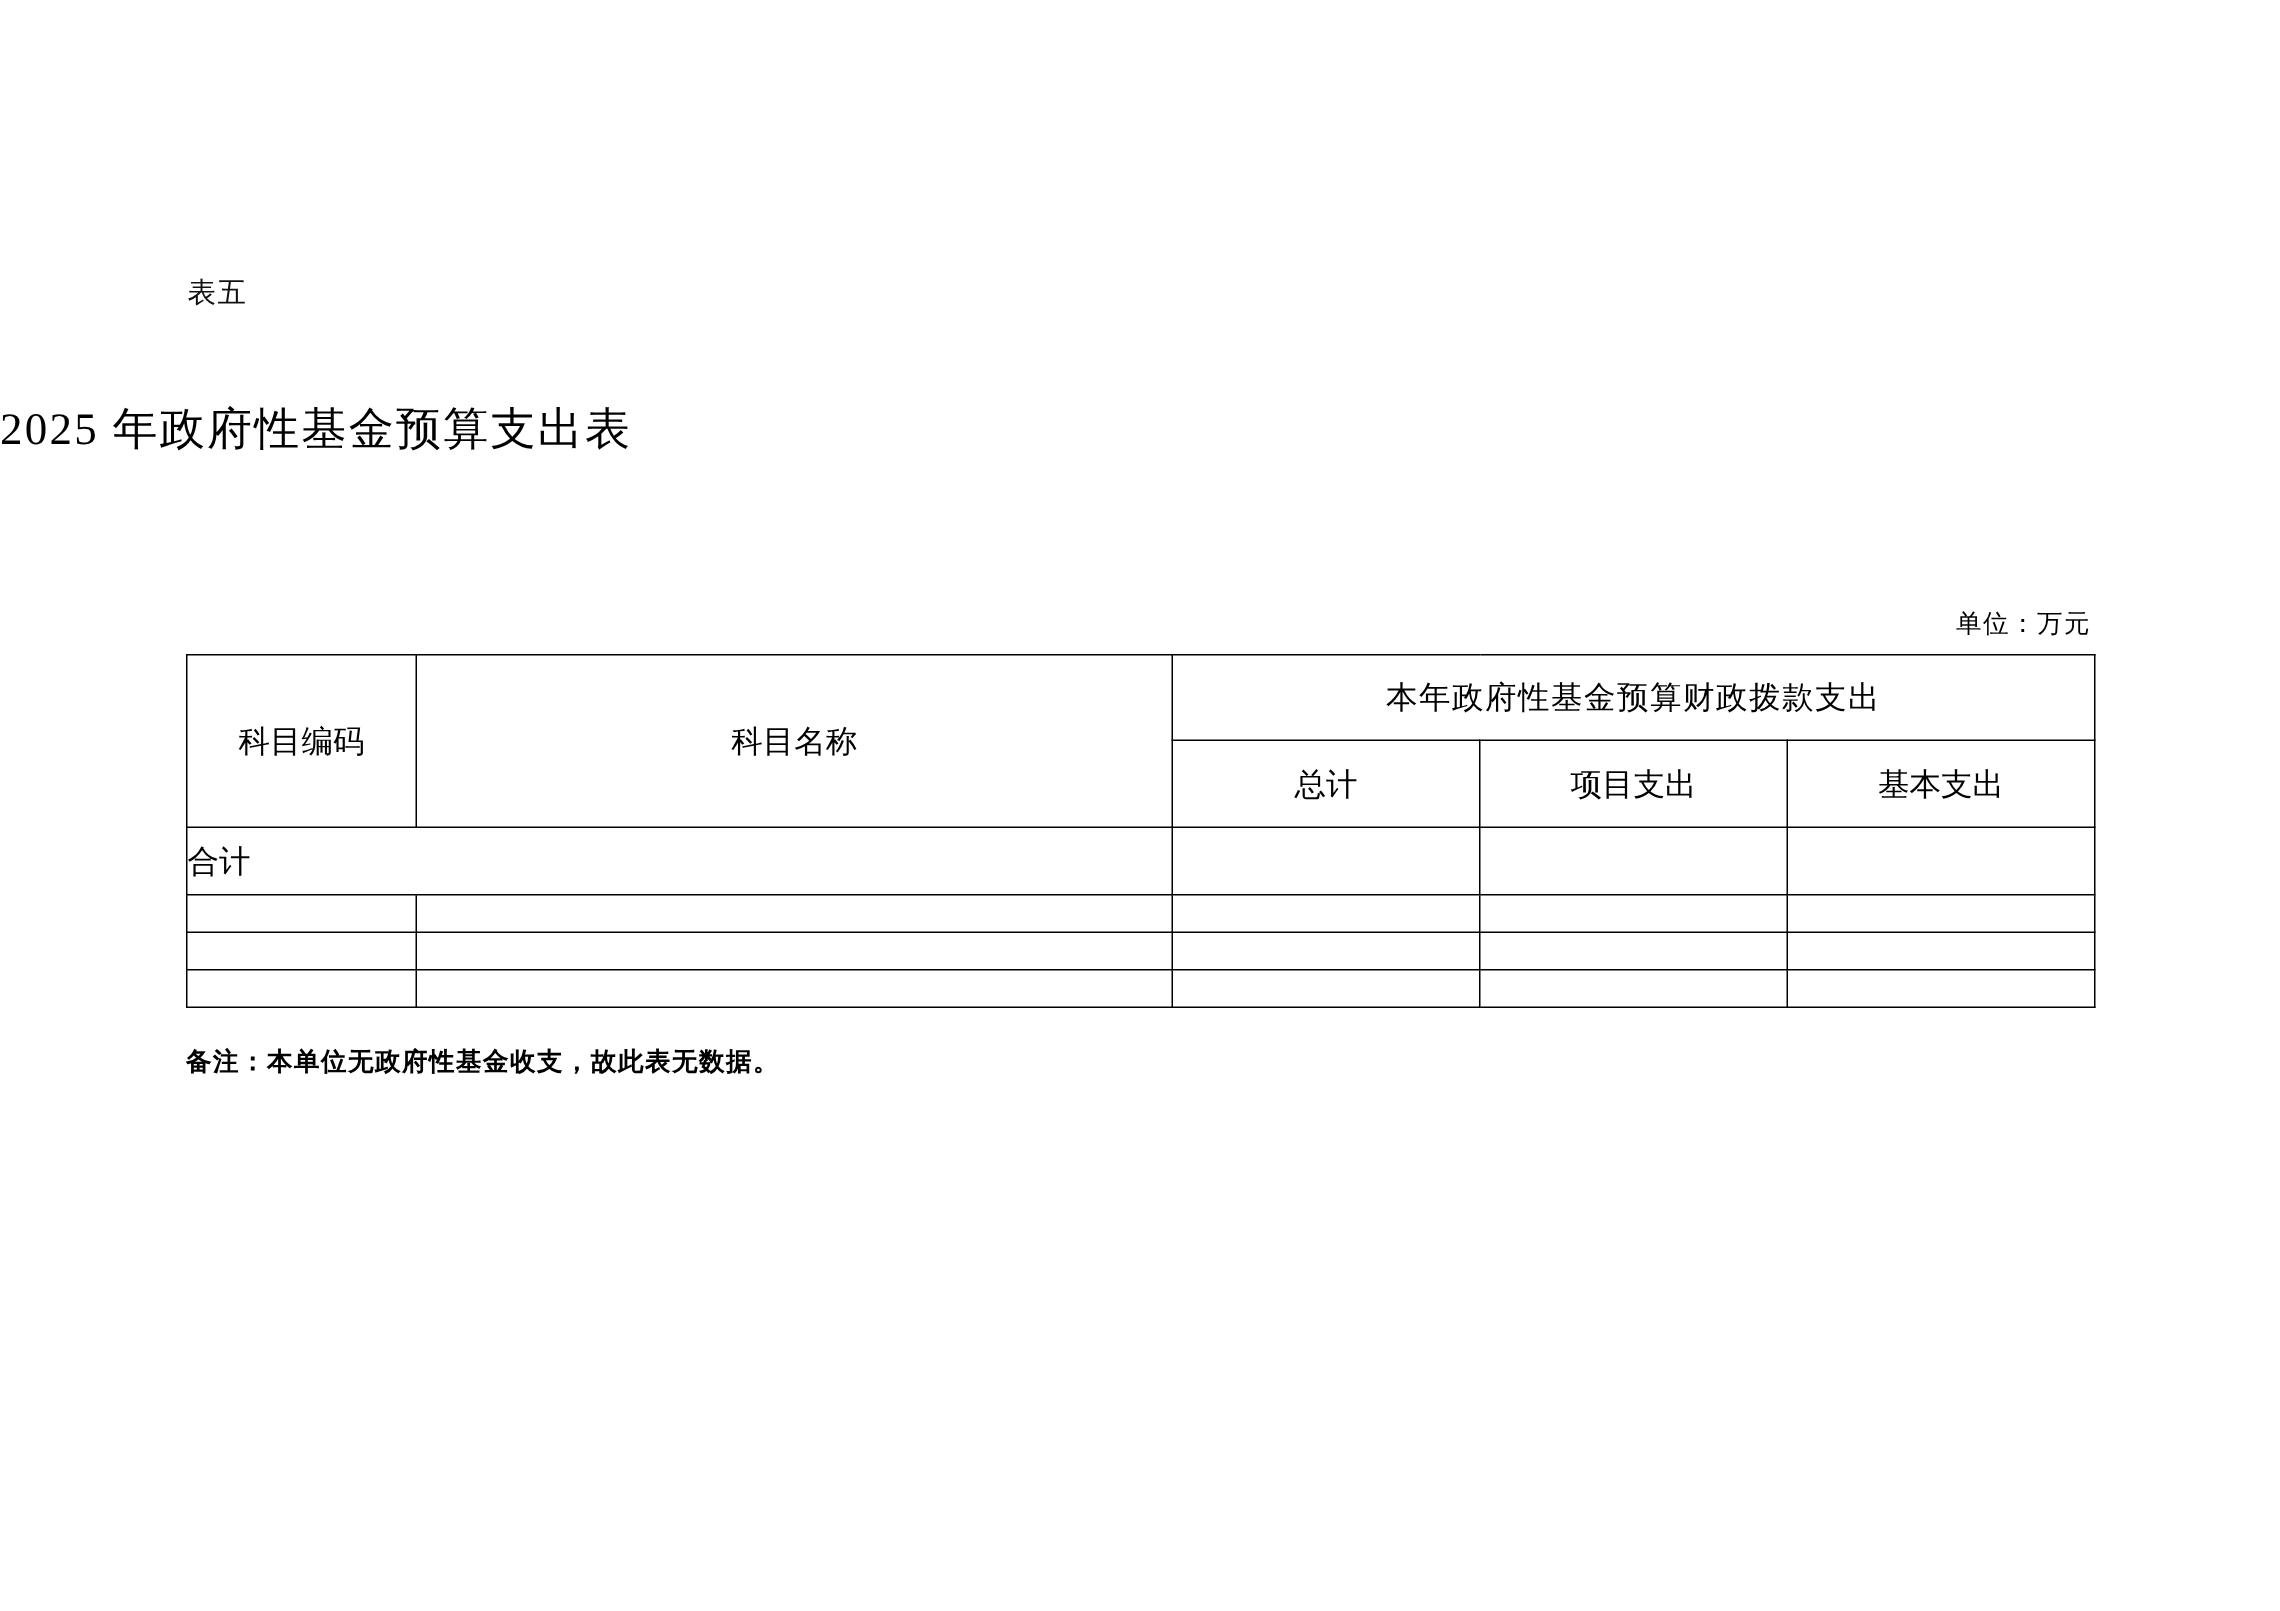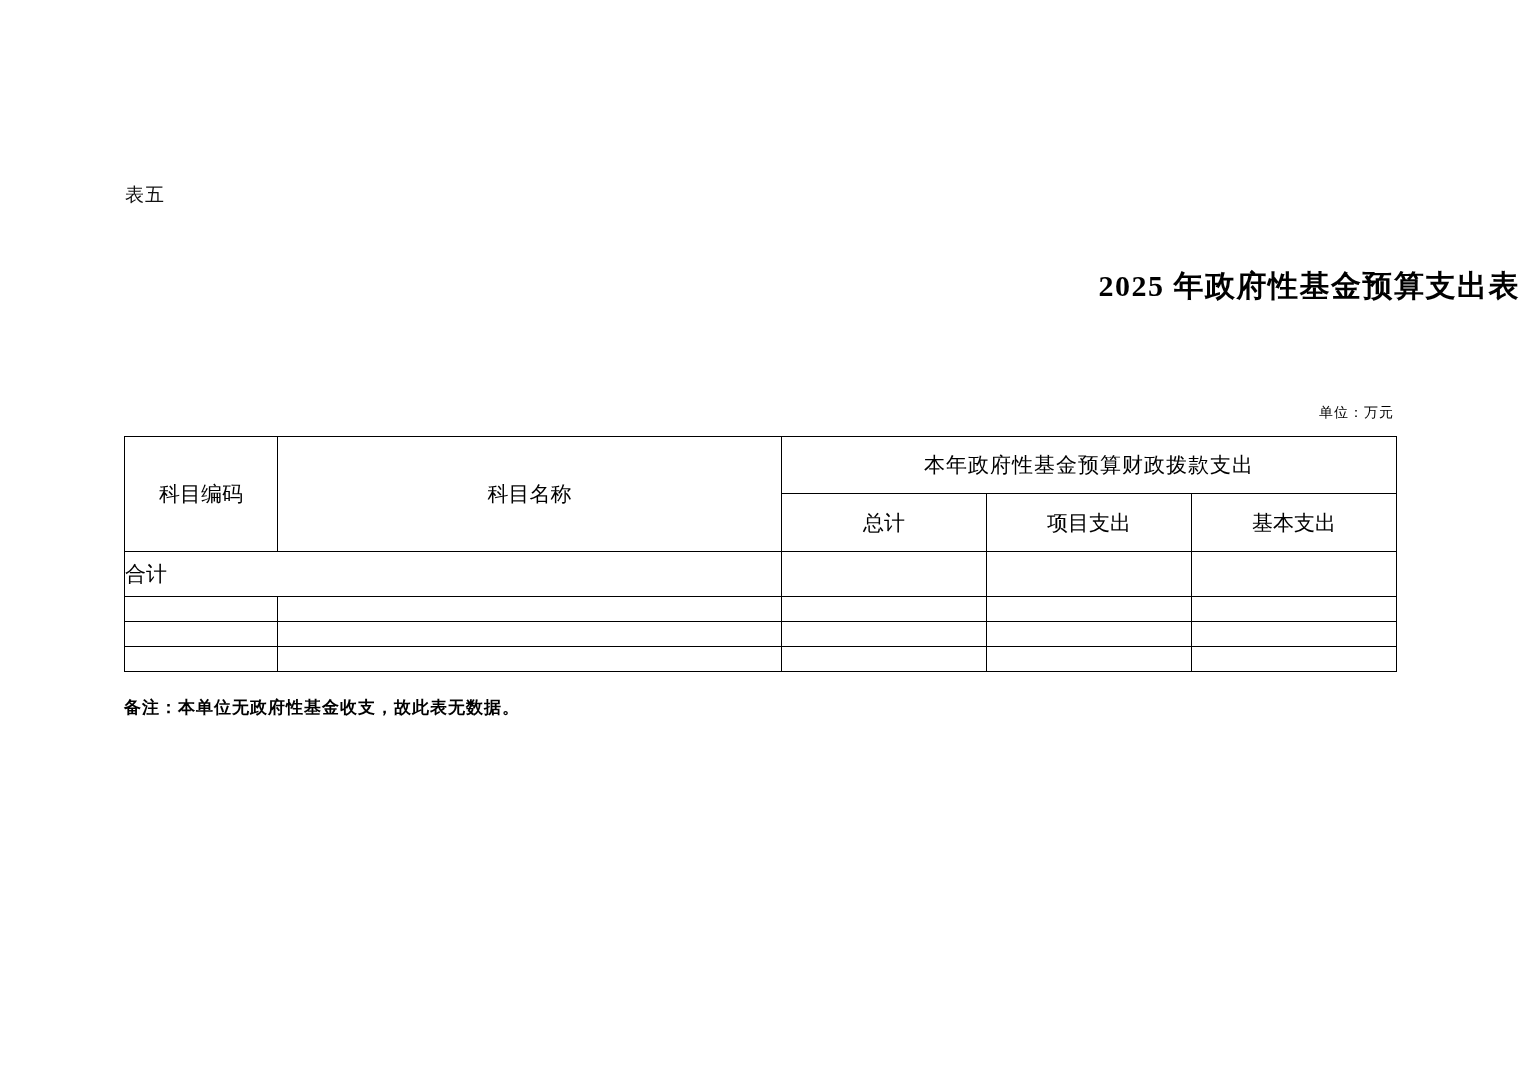--- a/index.html
+++ b/index.html
@@ -27,31 +27,31 @@
     font-family: "Liberation Sans", "DejaVu Sans", sans-serif;
     font-size: 19px;
     letter-spacing: 1px;
     color: #111;
   }
   .doc-title {
     position: absolute;
     left: 0;
     top: 266px;
     width: 1520px;
-    text-align: right;
+    text-align: left;
     font-size: 30px;
-    font-weight: bold;
+    font-weight: normal;
     letter-spacing: 1.5px;
   }
   .unit-note {
     position: absolute;
     right: 126px;
     top: 404px;
     font-family: "Liberation Sans", "DejaVu Sans", sans-serif;
-    font-size: 14px;
+    font-size: 17px;
     letter-spacing: 1px;
   }
   table.budget {
     position: absolute;
     left: 124px;
     top: 436px;
     width: 1272px;
     border-collapse: collapse;
     table-layout: fixed;
   }

